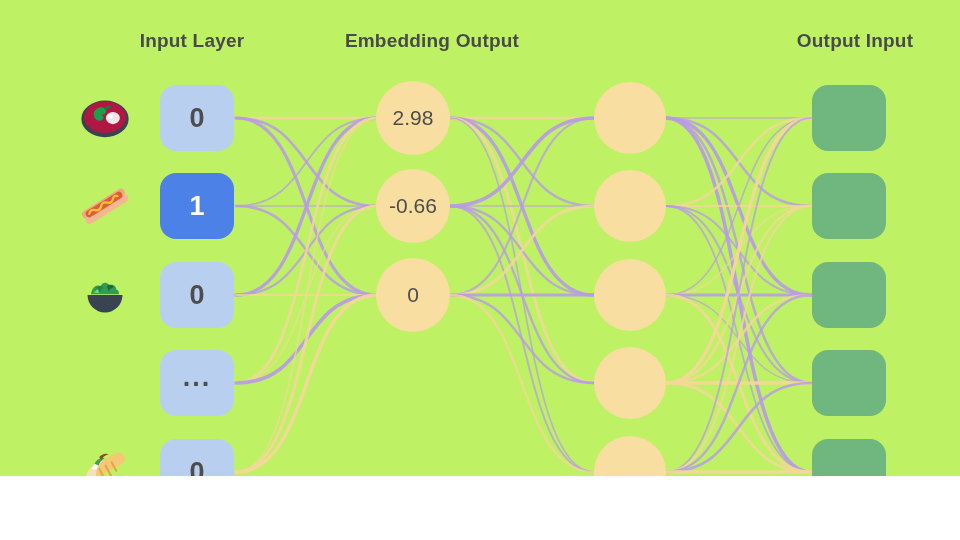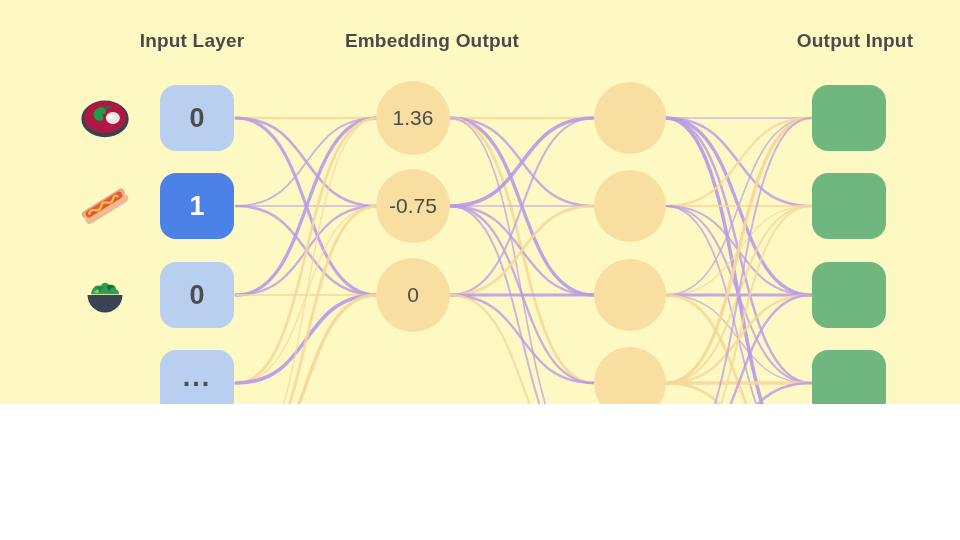--- a/index.html
+++ b/index.html
@@ -3,22 +3,22 @@
 <meta charset="utf-8">
 <style>
   html, body {
     margin: 0;
     padding: 0;
     background: #ffffff;
   }
   #stage {
     position: relative;
     width: 960px;
-    height: 404px;
-    background: #fef9c3;
+    height: 476px;
+    background: #bef264;
     overflow: hidden;
     font-family: "Liberation Sans", sans-serif;
   }
   .layer-title {
     position: absolute;
     transform: translateX(-50%);
     font-size: 19px;
     font-weight: bold;
     color: #4a4a4a;
     letter-spacing: 0.2px;
@@ -202,24 +202,24 @@
         <path d="M34 14c4-2 9-1 11 2-4-1-8 0-10 2z" fill="#8a4b22"></path>
         <path d="M28 26v13M36 26v13M44 26v11" stroke="#e2a74f" stroke-width="2.4" stroke-linecap="round"></path>
       </g>
     </svg></div>
       <div class="node-box input-off" style="left: 160px; top: 439px;">
         <span>0</span>
       </div>
     </div>
   <div id="embedding-container">
       <div class="node-circle emb-circle" style="left: 376px; top: 81px;">
-        <span>1.36</span>
+        <span>2.98</span>
       </div>
       <div class="node-circle emb-circle" style="left: 376px; top: 169px;">
-        <span>-0.75</span>
+        <span>-0.66</span>
       </div>
       <div class="node-circle emb-circle" style="left: 376px; top: 258px;">
         <span>0</span>
       </div>
     </div>
   <div id="hidden-container">
       <div class="node-circle hid-circle" style="left: 594px; top: 82px;">
         <span></span>
       </div>
       <div class="node-circle hid-circle" style="left: 594px; top: 170px;">

